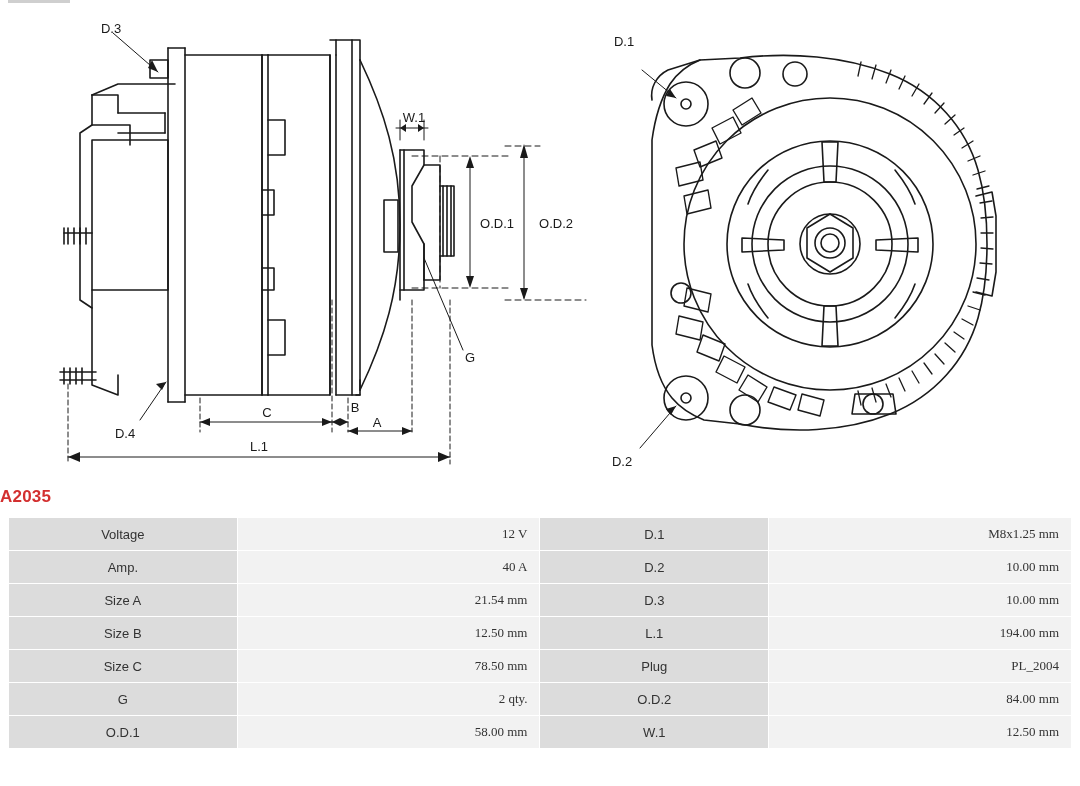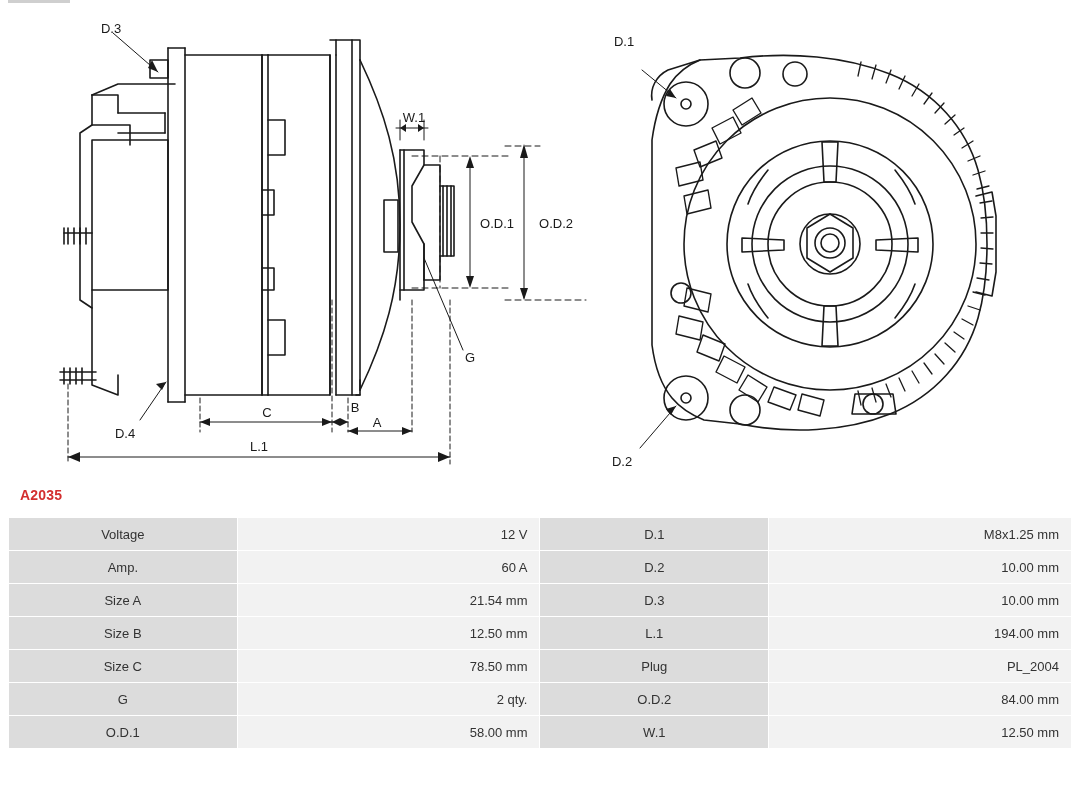--- a/index.html
+++ b/index.html
@@ -26,23 +26,23 @@
     left: 0;
     top: 0;
     width: 1080px;
     height: 480px;
   }
   .diagram-area svg {
     display: block;
   }
   .part-number {
     position: absolute;
-    left: 20px;
+    left: 0;
     top: 487px;
-    font-size: 14px;
+    font-size: 17px;
     font-weight: bold;
     color: #d32f2f;
     letter-spacing: 0.2px;
   }
   .spec-table {
     position: absolute;
     left: 8px;
     top: 517px;
     width: 1064px;
     border-collapse: collapse;
@@ -57,20 +57,21 @@
   }
   .lbl {
     background: #dcdcdc;
     text-align: center;
     color: #333333;
   }
   .val {
     background: #f2f2f2;
     text-align: right;
     color: #333333;
+    font-family: Liberation Serif, serif;
   }
   .blank {
     background: #ffffff;
     border: 1px solid #ffffff;
   }
   .col-lbl { width: 222px; }
   .col-val { width: 294px; }
   .topline {
     position: absolute;
     left: 8px;
@@ -329,21 +330,21 @@
     </colgroup>
     <tbody>
       <tr>
         <td class="lbl">Voltage</td>
         <td class="val">12 V</td>
         <td class="lbl">D.1</td>
         <td class="val">M8x1.25 mm</td>
       </tr>
       <tr>
         <td class="lbl">Amp.</td>
-        <td class="val">60 A</td>
+        <td class="val">40 A</td>
         <td class="lbl">D.2</td>
         <td class="val">10.00 mm</td>
       </tr>
       <tr>
         <td class="lbl">Size A</td>
         <td class="val">21.54 mm</td>
         <td class="lbl">D.3</td>
         <td class="val">10.00 mm</td>
       </tr>
       <tr>

